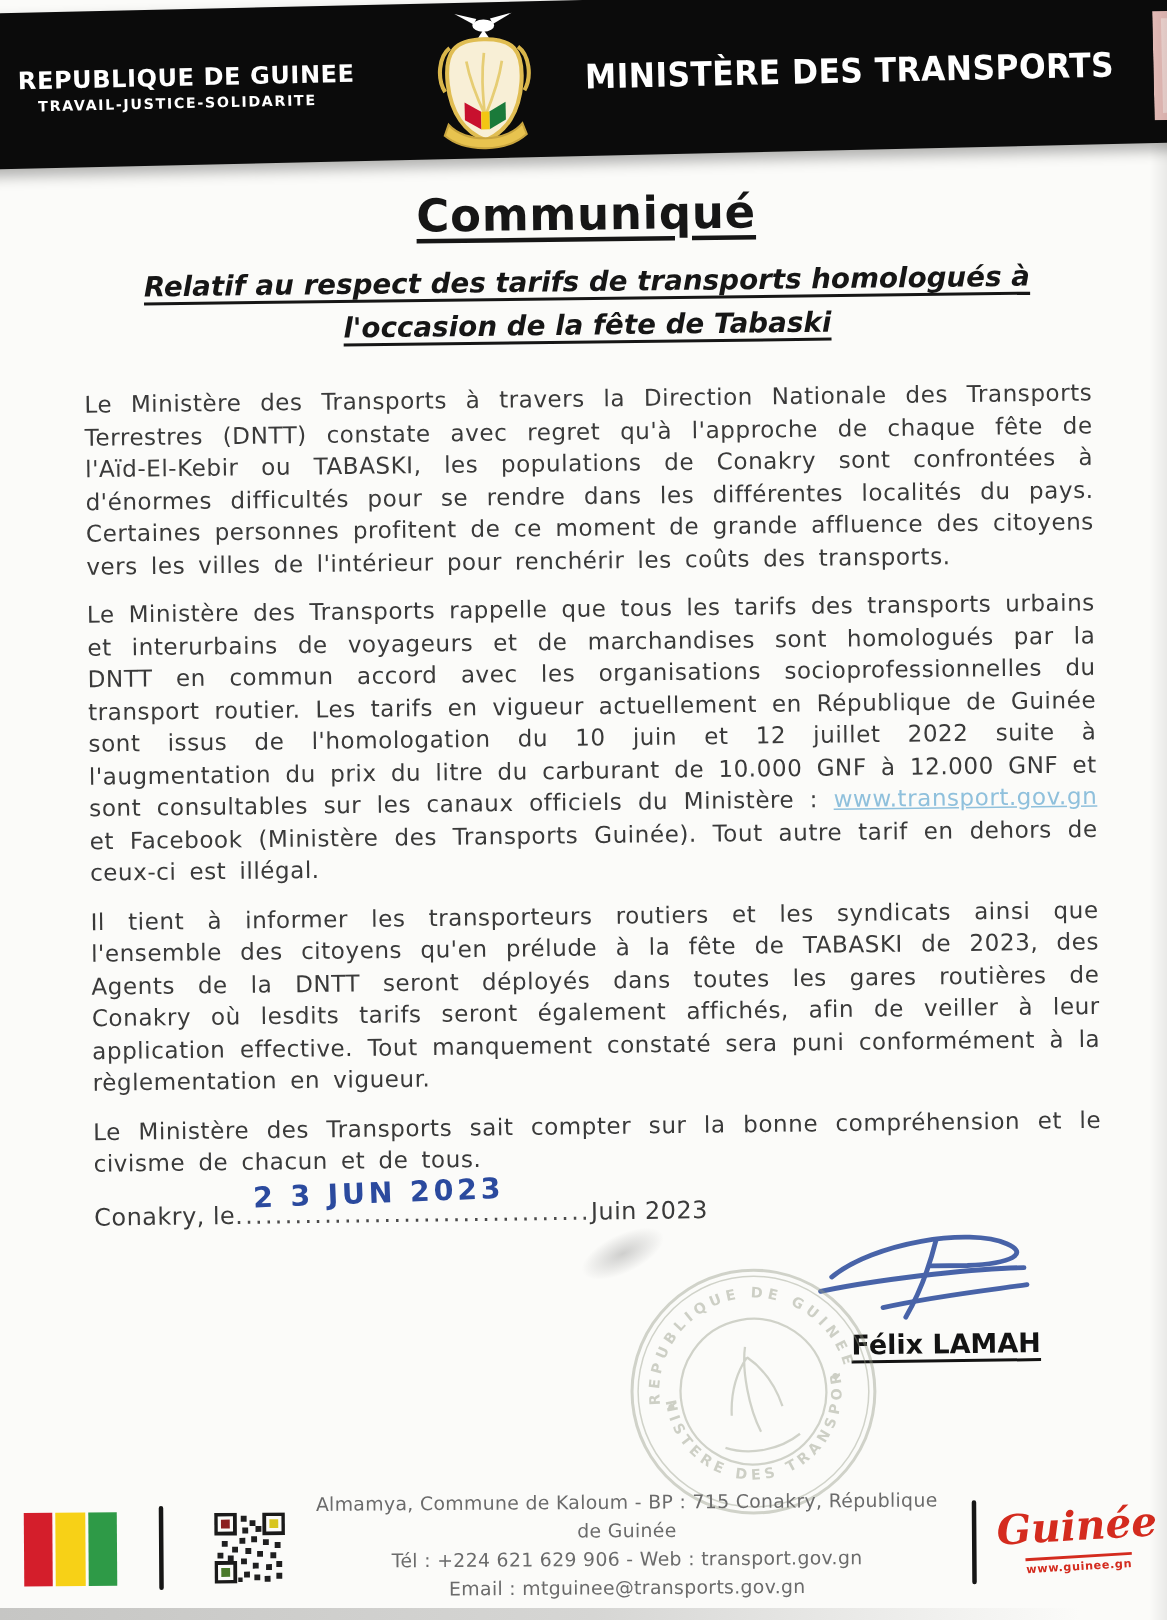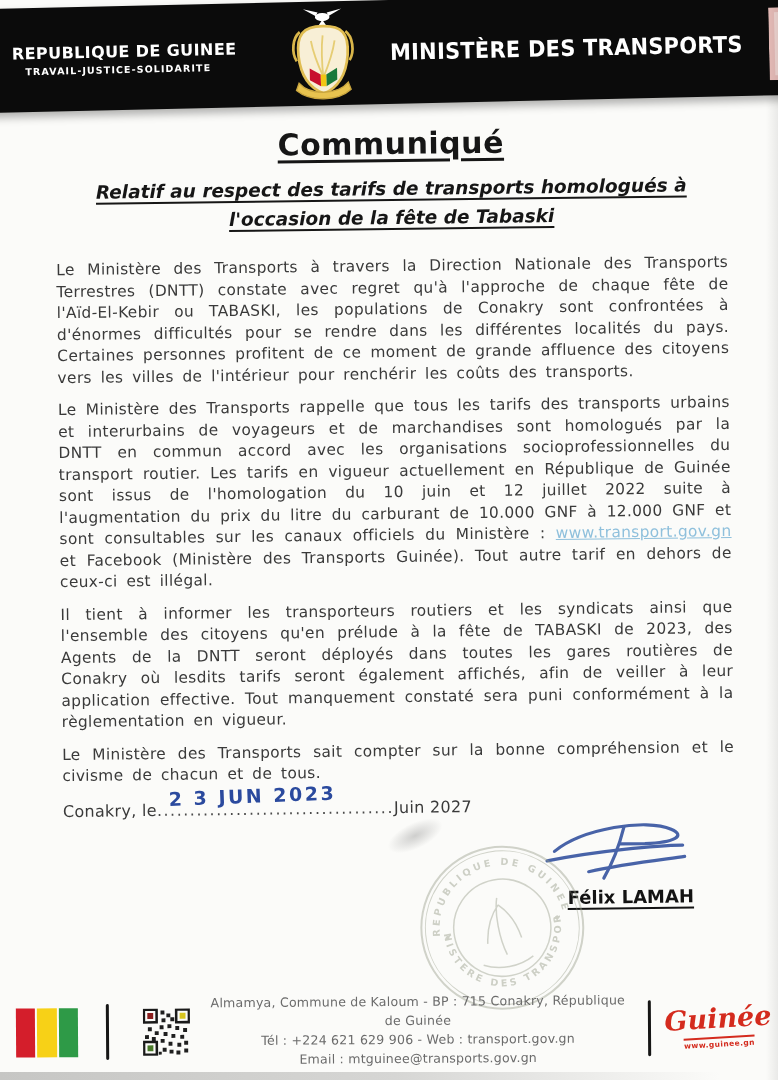--- a/index.html
+++ b/index.html
@@ -111,21 +111,21 @@
   <div class="content">
     <h1 class="doc-title">Communiqué</h1>
     <h2 class="doc-subtitle">Relatif au respect des tarifs de transports homologués à l'occasion de la fête de Tabaski</h2>
 
     <p class="para">Le Ministère des Transports à travers la Direction Nationale des Transports Terrestres (DNTT) constate avec regret qu'à l'approche de chaque fête de l'Aïd-El-Kebir ou TABASKI, les populations de Conakry sont confrontées à d'énormes difficultés pour se rendre dans les différentes localités du pays. Certaines personnes profitent de ce moment de grande affluence des citoyens vers les villes de l'intérieur pour renchérir les coûts des transports.</p>
     <p class="para"><span>Le Ministère des Transports rappelle que tous les tarifs des transports urbains et interurbains de voyageurs et de marchandises sont homologués par la DNTT en commun accord avec les organisations socioprofessionnelles du transport routier. Les tarifs en vigueur actuellement en République de Guinée sont issus de l'homologation du 10 juin et 12 juillet 2022 suite à l'augmentation du prix du litre du carburant de 10.000 GNF à 12.000 GNF et sont consultables sur les canaux officiels du Ministère : </span><a class="weblink">www.transport.gov.gn</a><span> et Facebook (Ministère des Transports Guinée). Tout autre tarif en dehors de ceux-ci est illégal.</span></p>
     <p class="para">Il tient à informer les transporteurs routiers et les syndicats ainsi que l'ensemble des citoyens qu'en prélude à la fête de TABASKI de 2023, des Agents de la DNTT seront déployés dans toutes les gares routières de Conakry où lesdits tarifs seront également affichés, afin de veiller à leur application effective. Tout manquement constaté sera puni conformément à la règlementation en vigueur.</p>
     <p class="para">Le Ministère des Transports sait compter sur la bonne compréhension et le civisme de chacun et de tous.</p>
 
     <div class="date-line">
-      <span>Conakry, le</span><span class="dots">....................................</span><span>Juin 2027</span>
+      <span>Conakry, le</span><span class="dots">....................................</span><span>Juin 2023</span>
       <span class="date-stamp">2 3 JUN 2023</span>
     </div>
 
     <div class="sign-block">
       <div class="smudge"></div>
 
       <svg class="signature-svg" width="190" height="66" viewBox="0 0 200 70">
         <g fill="none" style="stroke:var(--signature-blue)" stroke-width="3.4" stroke-linecap="round" opacity=".9">
           <path d="M28 30 C58 6 126 -4 152 8 C168 15 156 22 124 23 L98 23"></path>
           <path d="M102 5 C97 24 89 44 80 59"></path>

